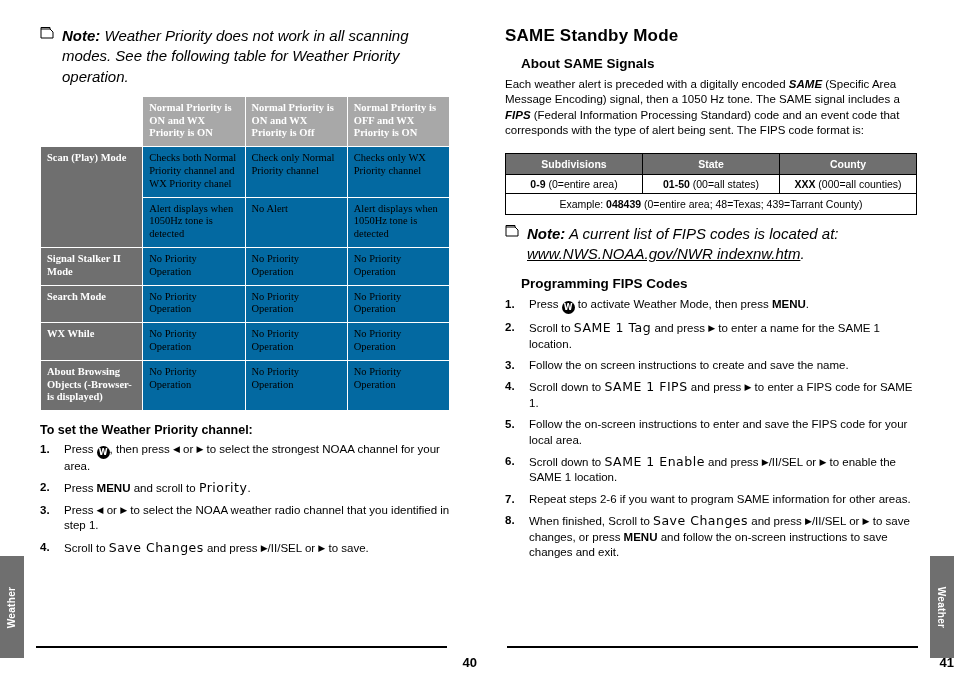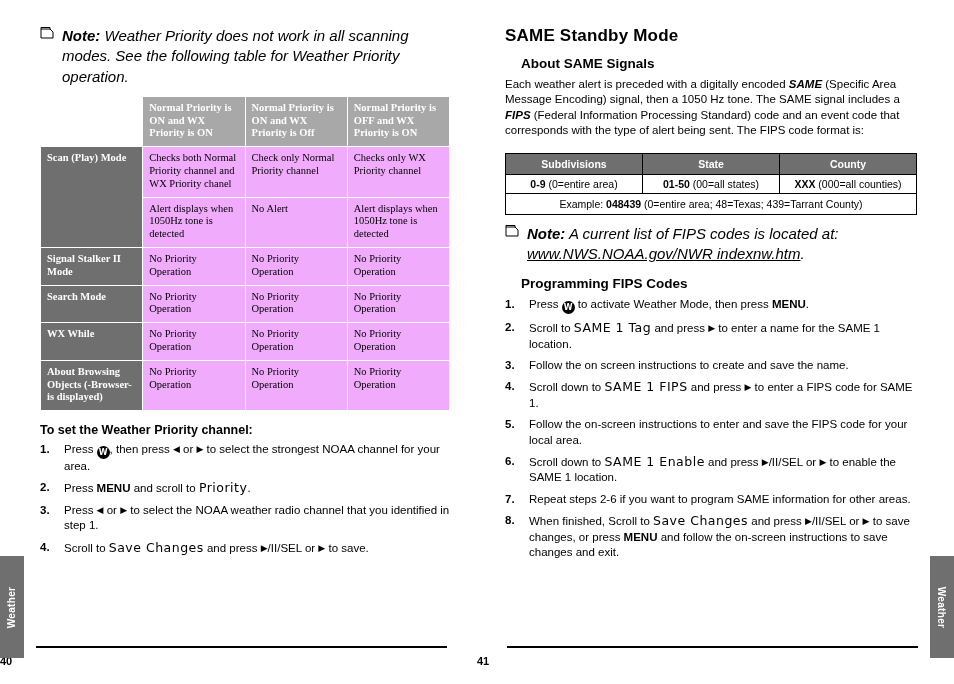--- a/index.html
+++ b/index.html
@@ -32,21 +32,21 @@
   .side-tab-right span{transform:rotate(90deg);white-space:nowrap;}
 
   .footer-rule{
     position:absolute;left:36px;right:36px;top:646px;
     border-top:2px solid #000;
   }
   .left-page .footer-rule{left:36px;right:30px;}
   .right-page .footer-rule{left:30px;right:36px;}
   .folio{
     position:absolute;top:655px;left:0;right:0;
-    text-align:left;font-size:11px;font-weight:bold;
+    text-align:right;font-size:13px;font-weight:bold;
   }
 
   .content{position:absolute;top:26px;}
   .left-content{left:40px;width:410px;}
   .right-content{left:28px;width:412px;}
 
   
   .note{
     position:relative;
     padding-left:22px;
@@ -70,21 +70,21 @@
     vertical-align:top;
     padding:5px 6px 6px 6px;
     line-height:1.22;
   }
   .wx-table .hdr{
     background:#a8a8a8;color:#ffffff;font-weight:bold;
   }
   .wx-table .rowhdr{
     background:#6f6f6f;color:#ffffff;font-weight:bold;
   }
-  .wx-table .cell{background:#f0abfc;color:#000;margin-left:39px;}
+  .wx-table .cell{background:#0369a1;color:#000;margin-left:39px;}
   .wx-table .corner{background:#ffffff;border:1px solid #ffffff;}
 
   h3.sub{
     font-size:12.5px;font-weight:bold;margin:12px 0 5px 0;
   }
   .ol{margin:0;padding:0;list-style:none;}
   .ol li{
     position:relative;padding-left:24px;margin-bottom:6px;
     line-height:1.33;font-size:11.5px;
   }

